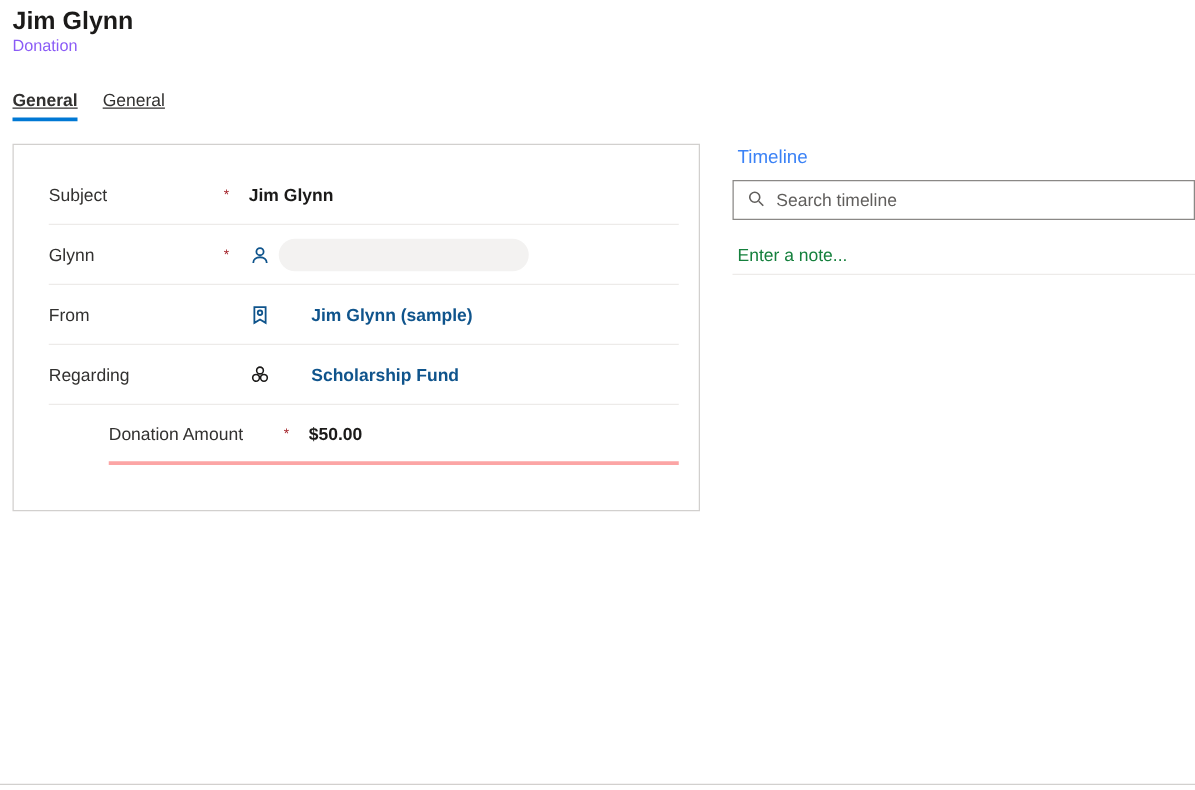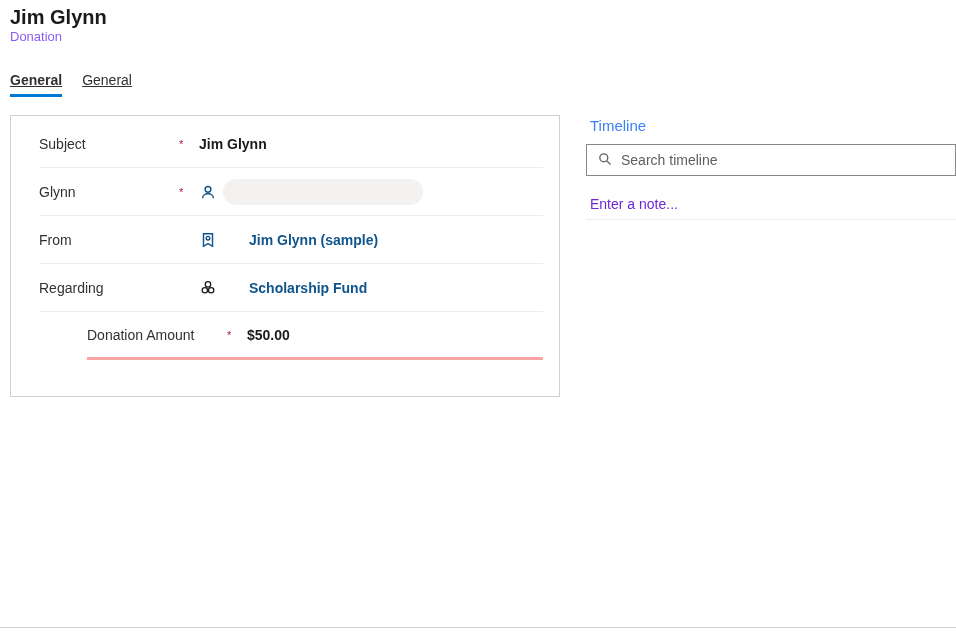--- a/index.html
+++ b/index.html
@@ -50,21 +50,21 @@
     }
     .content {
       display: flex;
       gap: 26px;
       padding: 18px 0 0 10px;
     }
     .form-card {
       width: 550px;
       border: 1px solid #d2d0ce;
       background: #ffffff;
-      padding: 4px 16px 36px 28px;
+      padding: 16px 16px 36px 28px;
     }
     .field-row {
       display: flex;
       align-items: center;
       height: 48px;
       border-bottom: 1px solid #edebe9;
     }
     .field-row:last-child {
       border-bottom: 3px solid #fca5a5;
       margin-left: 48px;
@@ -142,21 +142,21 @@
     }
     .search-box input::placeholder {
       color: #605e5c;
     }
     .note-entry {
       border-bottom: 1px solid #edebe9;
       height: 32px;
       display: flex;
       align-items: center;
       padding: 0 4px;
-      color: #6d28d9;
+      color: #15803d;
       font-size: 14px;
       cursor: text;
     }
     .bottom-rule {
       position: absolute;
       bottom: 4px;
       left: 0;
       right: 0;
       height: 1px;
       background: #d2d0ce;

